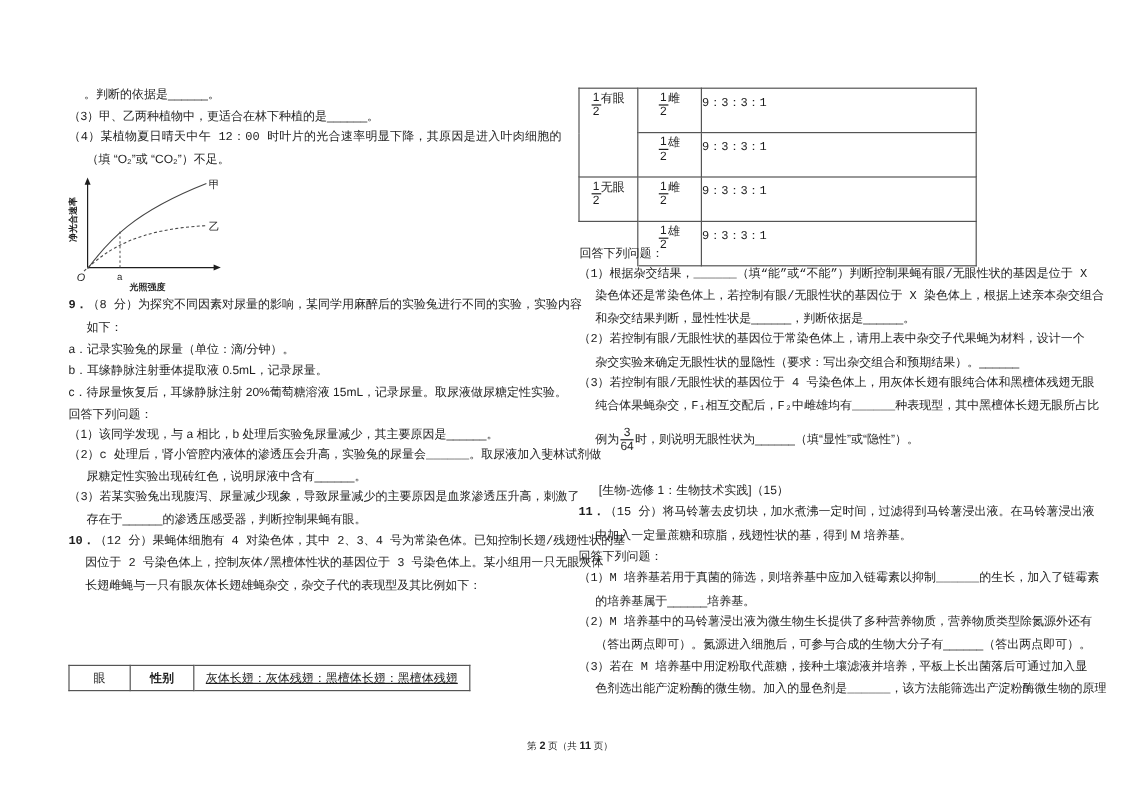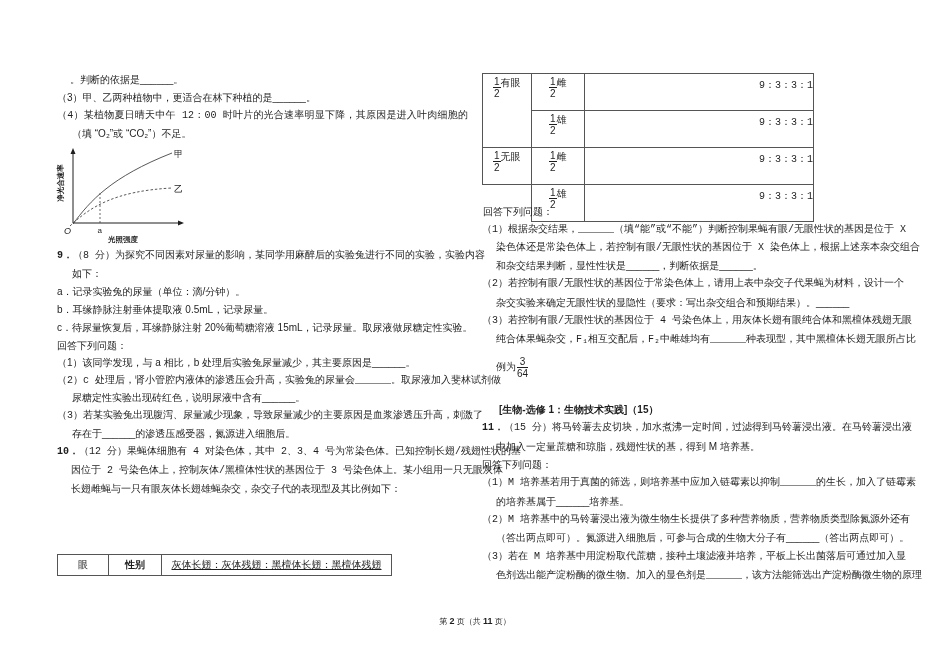--- a/index.html
+++ b/index.html
@@ -7,30 +7,30 @@
     width:950px; height:672px; position:relative; overflow:hidden;
     background:#ffffff; color:#1e1e1e;
     font-family:"Liberation Sans", "DejaVu Sans", sans-serif;
     font-size:10px;
   }
   .ln { position:absolute; white-space:nowrap; line-height:14px; height:14px; }
   .full { text-align:justify; text-align-last:justify;font-family:Liberation Mono, monospace; }
   .w411 { width:411px; }
   .w397 { width:397px; }
   .num { font-weight:bold; }
-  .hdr { font-weight:bold;padding-left:17px; }
+  .hdr { font-weight:normal;padding-left:17px; }
   .frac { display:inline-block; vertical-align:middle; text-align:center; line-height:11px; margin:0 1px; }
   .frac .fn { display:block; border-bottom:1px solid #1e1e1e; padding:0 1px; }
   .frac .fd { display:block; }
   
   .rtable { position:absolute; left:482px; top:73px; border-collapse:collapse; }
   .rtable td { border:1px solid #555; height:32px; vertical-align:top; padding:2px 0 0 0; font-size:10px; }
   .rtable td.c-eye { width:49px; padding-left:10px; box-sizing:border-box; }
   .rtable td.c-sex { width:53px; padding-left:17px; box-sizing:border-box; }
-  .rtable td.c-ratio { width:228px; text-align:right; font-family:"Liberation Mono", "DejaVu Sans Mono", monospace; padding-top:4px; }
+  .rtable td.c-ratio { width:228px; text-align:left; font-family:"Liberation Mono", "DejaVu Sans Mono", monospace; padding-top:4px; }
   .rtable td.nb { border-left:none; border-bottom:none; }
   .cell-lbl { vertical-align:top; display:inline-block; line-height:12px; margin-top:1px; }
   .cell-frac { display:inline-block; vertical-align:top; text-align:center; line-height:11px; }
   .cell-frac .fn { display:block; border-bottom:1px solid #1e1e1e; padding:0 1px; }
   .cell-frac .fd { display:block; }
   
   .ltable { position:absolute; left:57px; top:554px; border-collapse:collapse; }
   .ltable td { border:1px solid #555; height:20px; text-align:center; font-size:10px; padding:0; }
   .ltable td.h1 { width:50px; }
   .ltable td.h2 { width:52px;font-weight:bold; }
@@ -68,21 +68,21 @@
   <div class="ln full w411" style="top:249px;left:57px"><span class="num">9．</span><span>（8 分）为探究不同因素对尿量的影响，某同学用麻醉后的实验兔进行不同的实验，实验内容</span></div>
   <div class="ln" style="top:267px;left:72px">如下：</div>
   <div class="ln" style="top:285px;left:57px">a．记录实验兔的尿量（单位：滴/分钟）。</div>
   <div class="ln" style="top:303px;left:57px">b．耳缘静脉注射垂体提取液 0.5mL，记录尿量。</div>
   <div class="ln" style="top:321px;left:57px">c．待尿量恢复后，耳缘静脉注射 20%葡萄糖溶液 15mL，记录尿量。取尿液做尿糖定性实验。</div>
   <div class="ln" style="top:339px;left:57px">回答下列问题：</div>
   <div class="ln" style="top:356px;left:57px">（1）该同学发现，与 a 相比，b 处理后实验兔尿量减少，其主要原因是______。</div>
   <div class="ln full w411" style="top:374px;left:57px">（2）c 处理后，肾小管腔内液体的渗透压会升高，实验兔的尿量会______。取尿液加入斐林试剂做</div>
   <div class="ln" style="top:391px;left:72px">尿糖定性实验出现砖红色，说明尿液中含有______。</div>
   <div class="ln full w411" style="top:409px;left:57px">（3）若某实验兔出现腹泻、尿量减少现象，导致尿量减少的主要原因是血浆渗透压升高，刺激了</div>
-  <div class="ln" style="top:427px;left:72px">存在于______的渗透压感受器，氮源进入细胞后。</div>
+  <div class="ln" style="top:427px;left:72px">存在于______的渗透压感受器，判断控制果蝇有眼。</div>
 
   <div class="ln full w411" style="top:445px;left:57px"><span class="num">10．</span><span>（12 分）果蝇体细胞有 4 对染色体，其中 2、3、4 号为常染色体。已知控制长翅/残翅性状的基</span></div>
   <div class="ln full w397" style="top:464px;left:71px">因位于 2 号染色体上，控制灰体/黑檀体性状的基因位于 3 号染色体上。某小组用一只无眼灰体</div>
   <div class="ln" style="top:482px;left:71px">长翅雌蝇与一只有眼灰体长翅雄蝇杂交，杂交子代的表现型及其比例如下：</div>
 
   <table class="ltable">
     <tbody>
         <tr>
       <td class="h1">眼</td>
       <td class="h2">性别</td>
@@ -131,21 +131,21 @@
     </table>
 
   <div class="ln" style="top:205px;left:483px">回答下列问题：</div>
   <div class="ln full w411" style="top:223px;left:482px">（1）根据杂交结果，______（填“能”或“不能”）判断控制果蝇有眼/无眼性状的基因是位于 X</div>
   <div class="ln full w397" style="top:241px;left:496px">染色体还是常染色体上，若控制有眼/无眼性状的基因位于 X 染色体上，根据上述亲本杂交组合</div>
   <div class="ln" style="top:259px;left:496px">和杂交结果判断，显性性状是______，判断依据是______。</div>
   <div class="ln full w411" style="top:277px;left:482px">（2）若控制有眼/无眼性状的基因位于常染色体上，请用上表中杂交子代果蝇为材料，设计一个</div>
   <div class="ln" style="top:296px;left:496px">杂交实验来确定无眼性状的显隐性（要求：写出杂交组合和预期结果）。______</div>
   <div class="ln full w411" style="top:314px;left:482px">（3）若控制有眼/无眼性状的基因位于 4 号染色体上，用灰体长翅有眼纯合体和黑檀体残翅无眼</div>
   <div class="ln full w397" style="top:333px;left:496px">纯合体果蝇杂交，F₁相互交配后，F₂中雌雄均有______种表现型，其中黑檀体长翅无眼所占比</div>
-  <div class="ln" style="top:355px;left:496px;height:24px;line-height:24px"><span>例为</span><span class="frac"><span class="fn">3</span><span class="fd">64</span></span></div>
+  <div class="ln" style="top:355px;left:496px;height:24px;line-height:24px"><span>例为</span><span class="frac"><span class="fn">3</span><span class="fd">64</span></span><span>时，则说明无眼性状为______（填“显性”或“隐性”）。</span></div>
 
   <div class="ln hdr" style="top:403px;left:482px">[生物-选修 1：生物技术实践]（15）</div>
 
   <div class="ln full w411" style="top:421px;left:482px"><span class="num">11．</span><span>（15 分）将马铃薯去皮切块，加水煮沸一定时间，过滤得到马铃薯浸出液。在马铃薯浸出液</span></div>
   <div class="ln" style="top:440px;left:496px">中加入一定量蔗糖和琼脂，残翅性状的基，得到 M 培养基。</div>
   <div class="ln" style="top:458px;left:482px">回答下列问题：</div>
   <div class="ln full w411" style="top:476px;left:482px">（1）M 培养基若用于真菌的筛选，则培养基中应加入链霉素以抑制______的生长，加入了链霉素</div>
   <div class="ln" style="top:495px;left:496px">的培养基属于______培养基。</div>
   <div class="ln full w411" style="top:513px;left:482px">（2）M 培养基中的马铃薯浸出液为微生物生长提供了多种营养物质，营养物质类型除氮源外还有</div>
   <div class="ln" style="top:531px;left:496px">（答出两点即可）。氮源进入细胞后，可参与合成的生物大分子有______（答出两点即可）。</div>

